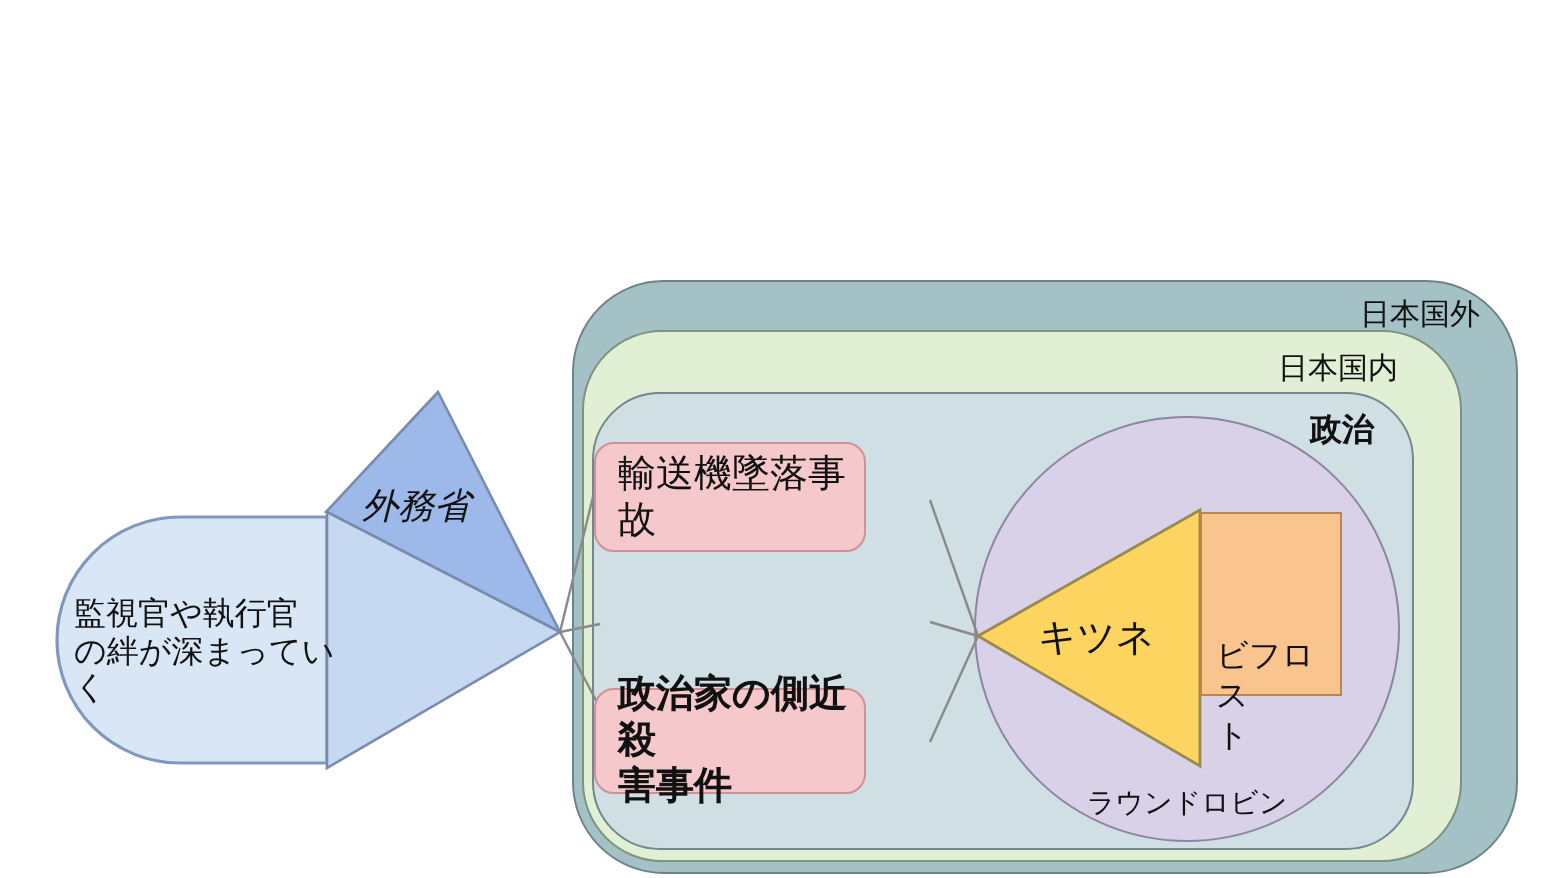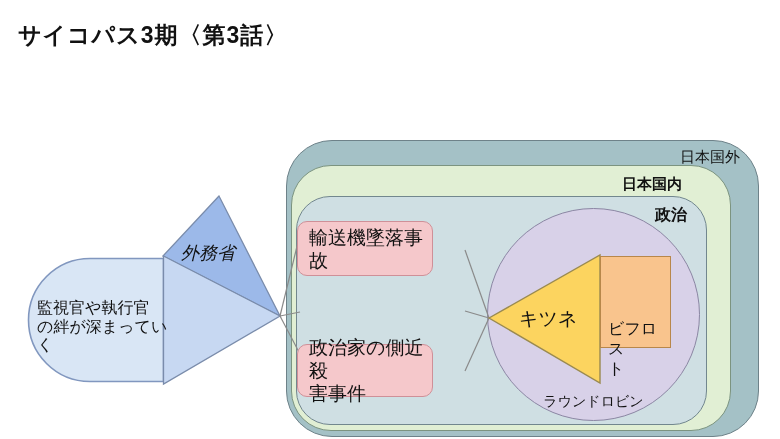--- a/index.html
+++ b/index.html
@@ -13,56 +13,55 @@
   
   .region{position:absolute;box-sizing:border-box;}
   .region-outer{left:286px;top:140px;width:473px;height:297px;border-radius:46px;
     background:#a4c1c6;border:1.4px solid #6e8289;}
   .region-middle{left:291px;top:165px;width:440px;height:266px;border-radius:40px;
     background:#e1efd4;border:1.4px solid #7c9480;}
   .region-inner{left:296px;top:196px;width:411px;height:229px;border-radius:34px;
     background:#cfdfe3;border:1.4px solid #72878e;}
   .region-label{position:absolute;font-size:15px;white-space:nowrap;}
   .outer-label{top:7px;right:18px;}
-  .middle-label{top:9px;right:48px;font-weight:bold;}
+  .middle-label{top:9px;right:31px;}
   .inner-label{top:8px;right:19px;font-size:16px;font-weight:bold;}
 
   
   .rr-circle{position:absolute;left:487px;top:208px;width:213px;height:213px;border-radius:50%;
     background:#d8d1e8;border:1.4px solid #8b86a3;box-sizing:border-box;}
   .rr-label{position:absolute;left:0;right:0;bottom:9px;text-align:center;font-size:14px;}
 
   svg.layer{position:absolute;left:0;top:0;width:780px;height:439px;}
 
   
   .incident{position:absolute;left:297px;width:136px;background:#f5c8cb;
     border:1.6px solid #cf9098;border-radius:10px;display:flex;align-items:center;
     padding-left:11px;box-sizing:border-box;font-size:19px;line-height:23px;}
   .incident-1{top:221px;height:55px;}
   .incident-2{top:283px;height:55px;}
-  .incident-3{top:344px;height:53px;font-weight:normal;white-space:pre-line;}
+  .incident-3{top:344px;height:53px;font-weight:bold;white-space:pre-line;}
 
   
   .bifrost-box{position:absolute;left:600px;top:256px;width:71px;height:92px;
     background:#f9c48d;border:1.5px solid #b8874a;box-sizing:border-box;
     padding:42px 2px 0 7px;font-size:16px;line-height:20px;white-space:pre-line;}
 
   
   .capsule-text{position:absolute;left:37px;top:299px;width:140px;
     font-size:16px;line-height:18.5px;white-space:pre-line;}
   .mofa-label{position:absolute;left:181px;top:241px;font-size:18px;white-space:nowrap;font-style:italic;}
   .psb-label{position:absolute;left:174px;top:297px;font-size:18px;line-height:28px;white-space:pre-line;}
   .fox-label{position:absolute;left:519px;top:306px;font-size:19px;white-space:nowrap;}
 </style>
 </head>
 <body>
 
 <div class="stage">
 
-  <div class="title">サイコパス3期〈第3話〉</div>
 
   <div class="region region-outer">
     <span class="region-label outer-label">日本国外</span>
   </div>
   <div class="region region-middle">
     <span class="region-label middle-label">日本国内</span>
   </div>
   <div class="region region-inner">
     <span class="region-label inner-label">政治</span>
   </div>

